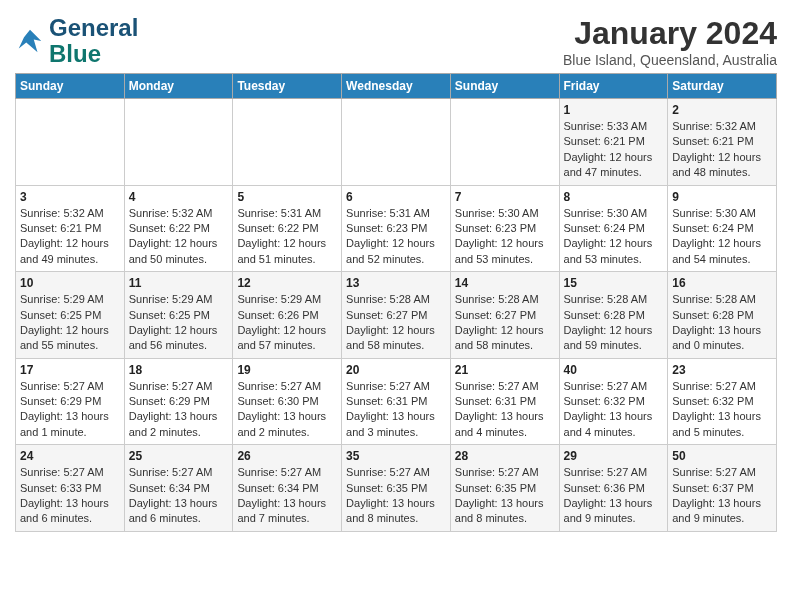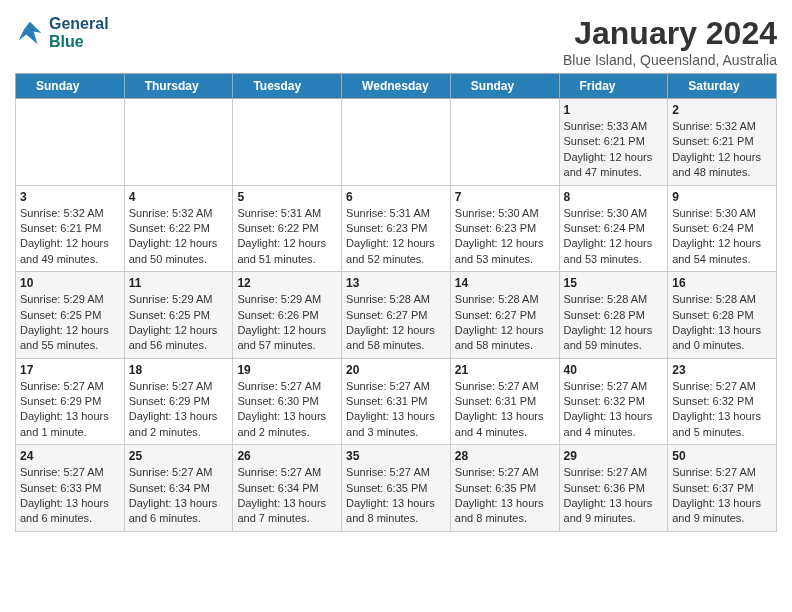--- a/index.html
+++ b/index.html
@@ -14,21 +14,21 @@
       display: flex;
       align-items: flex-start;
       justify-content: space-between;
       margin-bottom: 5px;
     }
     .logo {
       display: flex;
       align-items: center;
     }
     .logo-text {
-      font-size: 16px;
+      font-size: 24px;
       font-weight: bold;
       color: #1a5276;
       line-height: 1.1;
     }
     .logo-text span {
       color: #0f766e;
     }
     .logo-bird {
       width: 30px;
       height: 30px;
@@ -49,21 +49,21 @@
     table {
       width: 100%;
       border-collapse: collapse;
       table-layout: fixed;
     }
     thead tr th {
       background-color: #2980b9;
       color: #fff;
       font-size: 12px;
       font-weight: bold;
-      padding: 5px 20px;
+      padding: 5px 4px;
       border: 1px solid #aaa;
       text-align: left;
     }
     tbody tr td {
       border: 1px solid #ccc;
       vertical-align: top;
       padding: 4px 4px;
       font-size: 10px;
       color: #333;
       height: 80px;
@@ -104,21 +104,21 @@
   <div class="title-block">
     <div class="month-title">January 2024</div>
     <div class="location-title">Blue Island, Queensland, Australia</div>
   </div>
 </div>
 
 <table>
   <thead>
     <tr id="header-row">
     <th>Sunday</th>
-        <th>Thursday</th>
+        <th>Monday</th>
         <th>Tuesday</th>
         <th>Wednesday</th>
         <th>Sunday</th>
         <th>Friday</th>
         <th>Saturday</th>
       </tr>
   </thead>
   <tbody id="calendar-body">
   <tr>
         <td class="empty-cell"></td>

